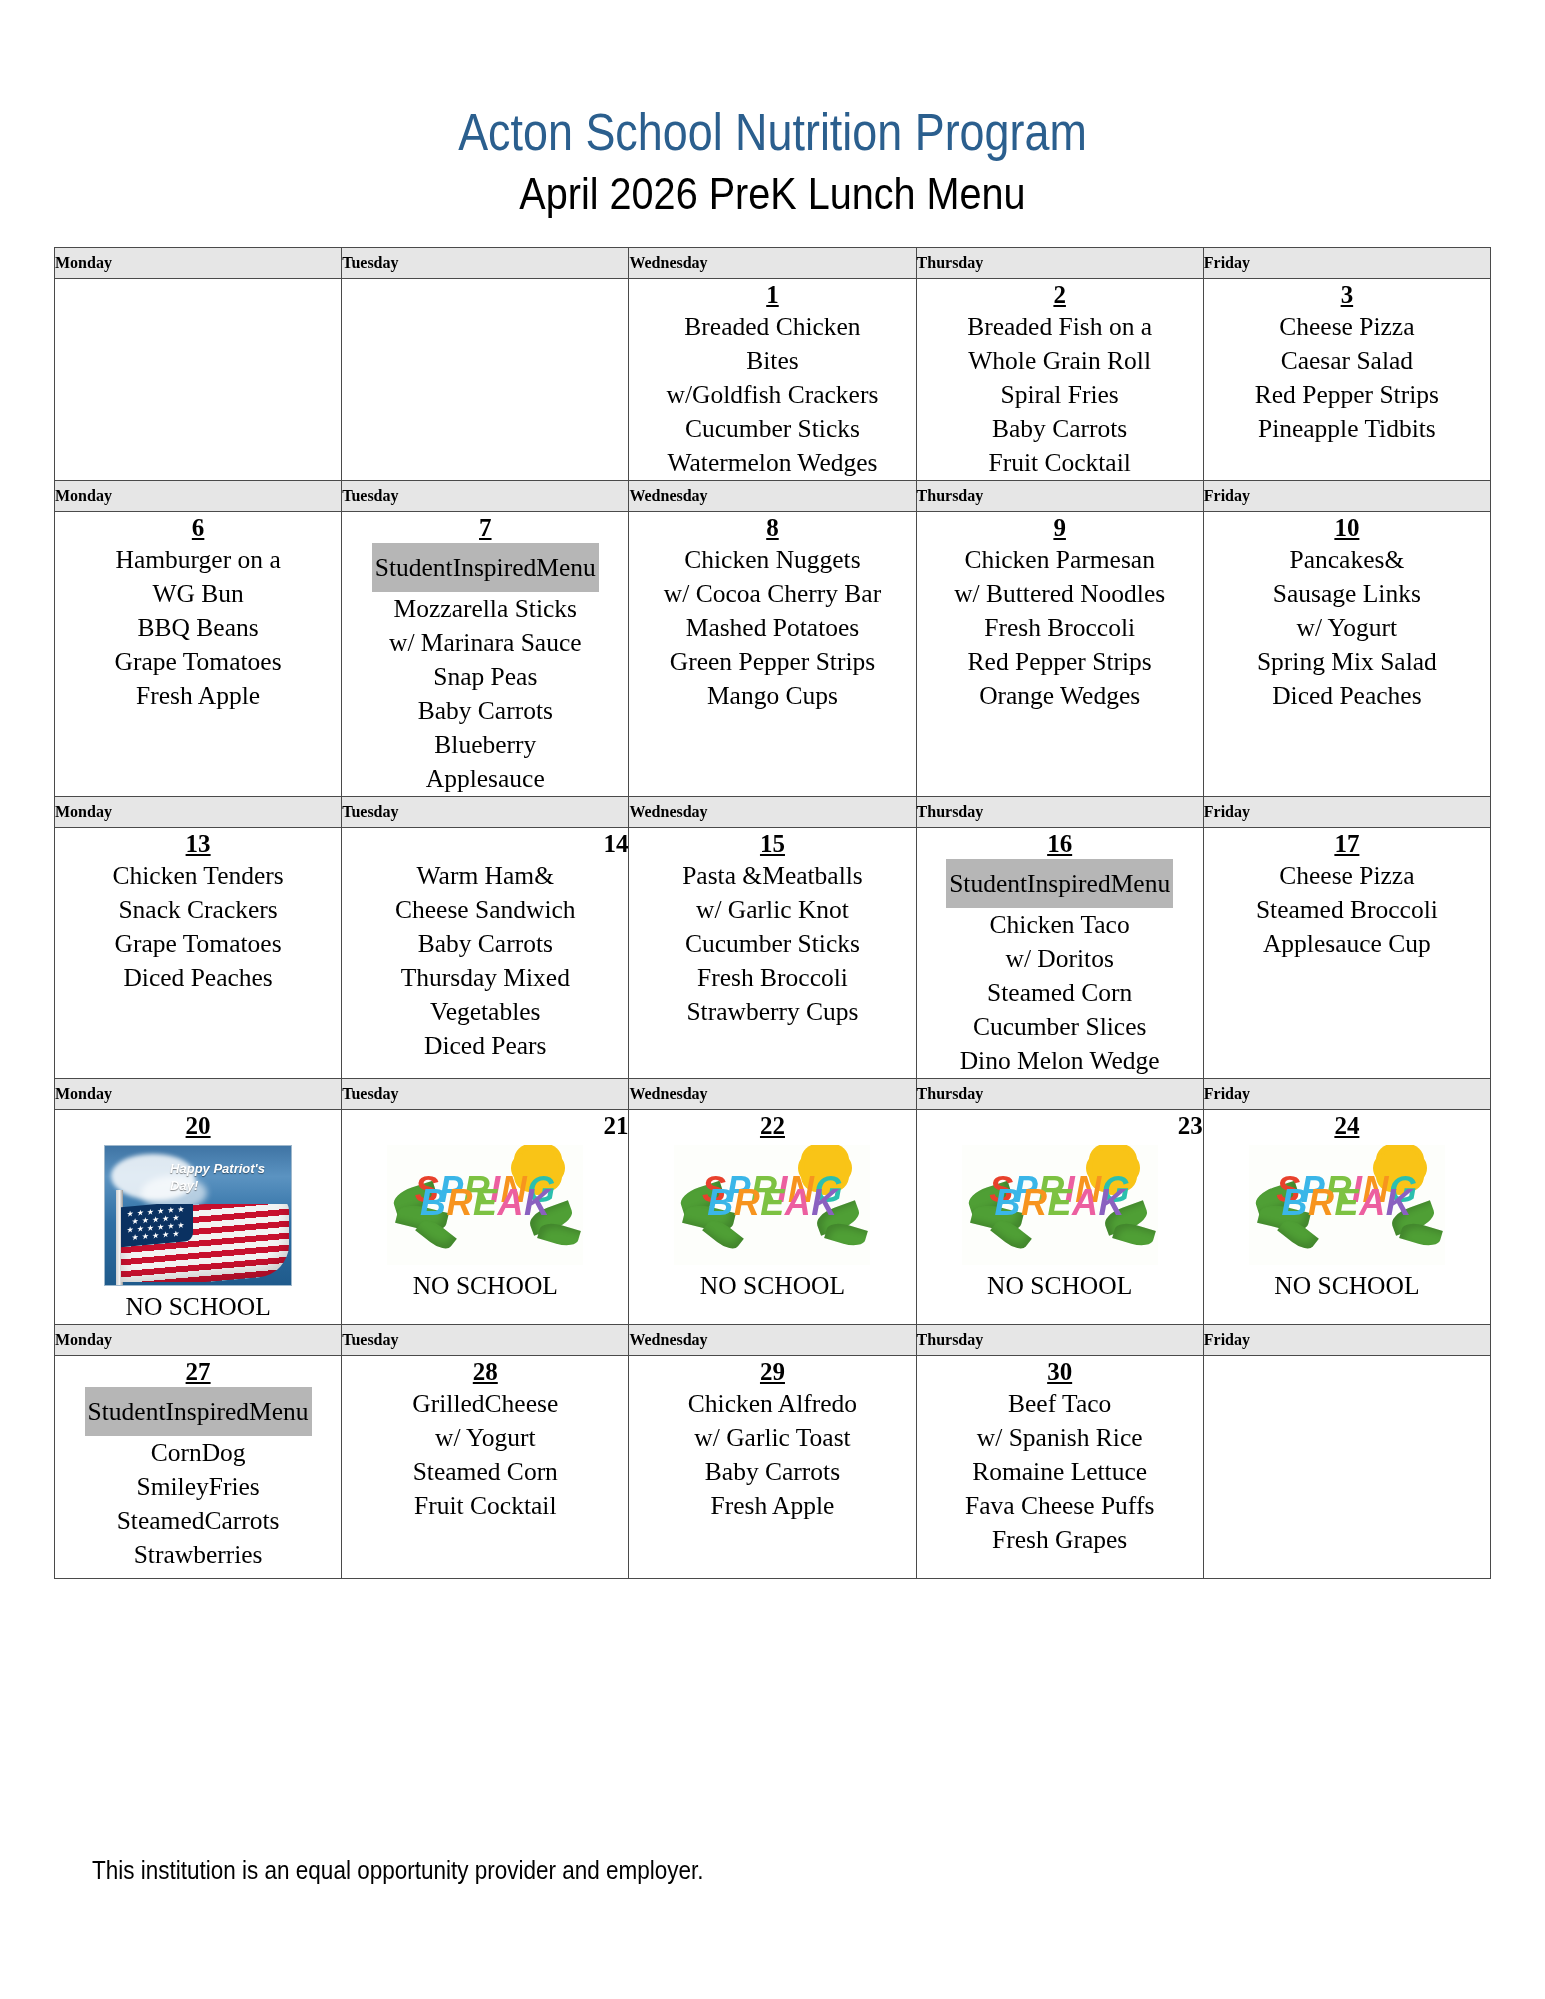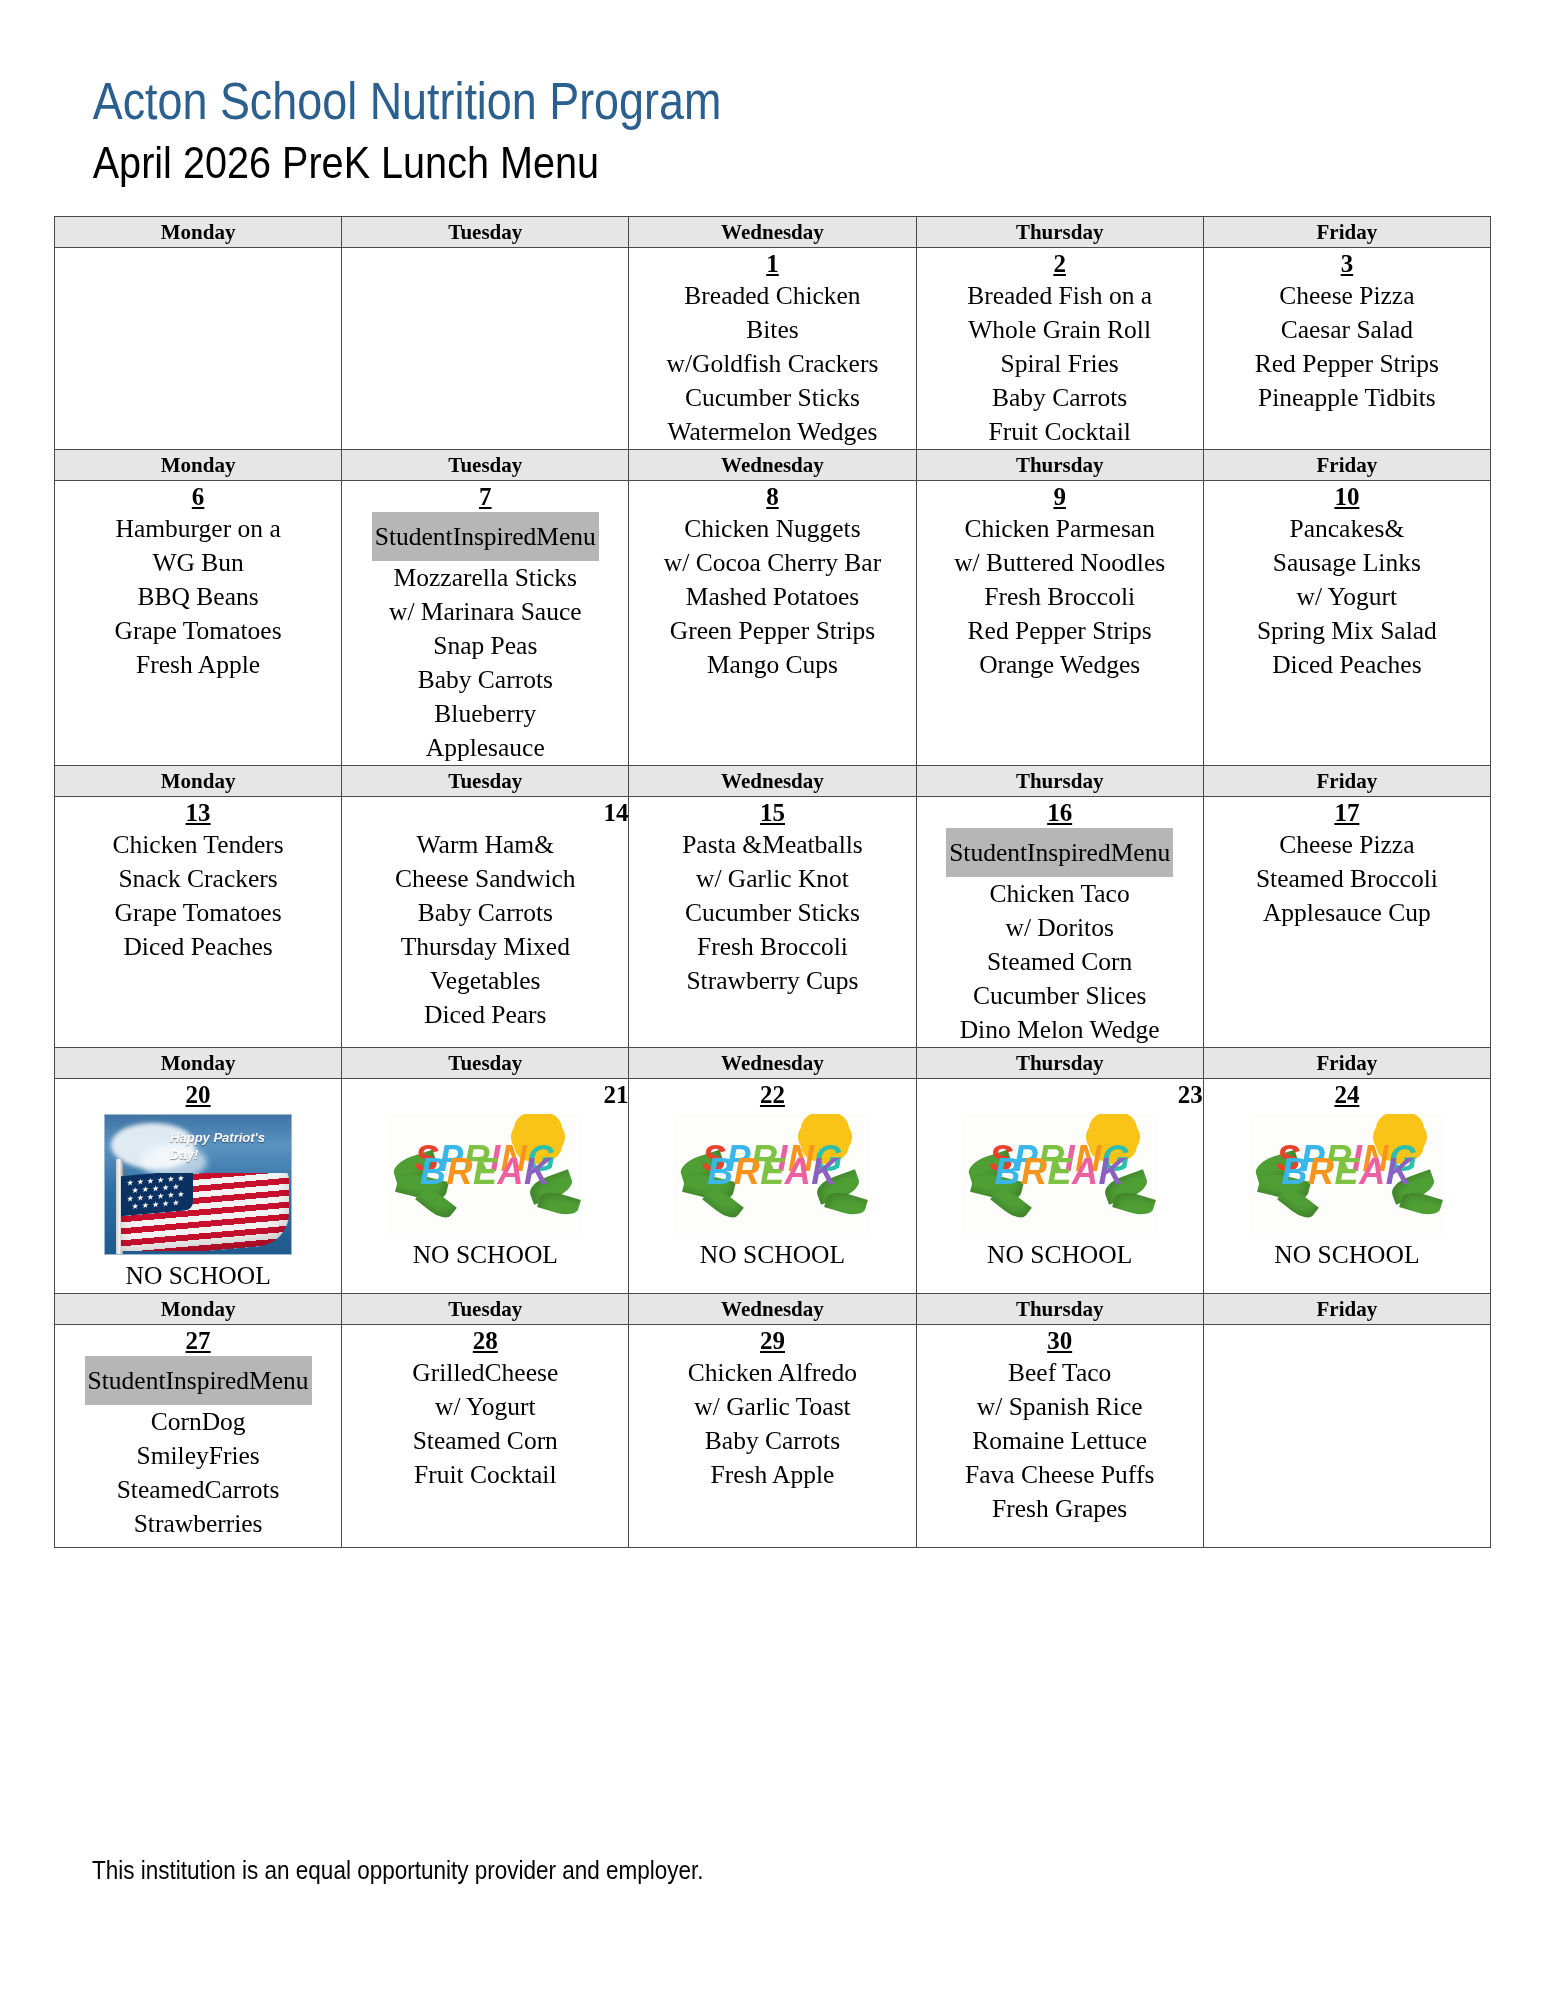--- a/index.html
+++ b/index.html
@@ -18,21 +18,22 @@
 
   .page {
     width: 1545px;
     height: 1999px;
     position: relative;
     box-sizing: border-box;
   }
 
   
   .title-block {
-    padding-top: 74px;
+    text-align: center;
+    padding-top: 105px;
   }
   .doc-title {
     font-family: "Liberation Sans Narrow", "Liberation Sans", sans-serif;
     font-size: 51px;
     line-height: 56px;
     color: #2b5f8e;
     letter-spacing: 0px;
     font-weight: normal;
     transform: scaleX(0.88);
   }
@@ -58,23 +59,22 @@
     width: 1437px;
     table-layout: fixed;
   }
   table.cal td, table.cal th {
     border: 1.6px solid #4a4a4a;
     padding: 0;
     vertical-align: top;
   }
   .dayhdr {
     background: #e6e6e6;
-    text-align: center;
     font-weight: bold;
-    font-size: 21px;
+    font-size: 16px;
     line-height: 30px;
     height: 30px;
     padding: 1px 0 3px 0;
     font-family: "Liberation Serif", "DejaVu Serif", serif;
   }
   .daycell {
     text-align: center;
     font-size: 25.5px;
     line-height: 34px;
     padding: 2px 4px 4px 4px;

